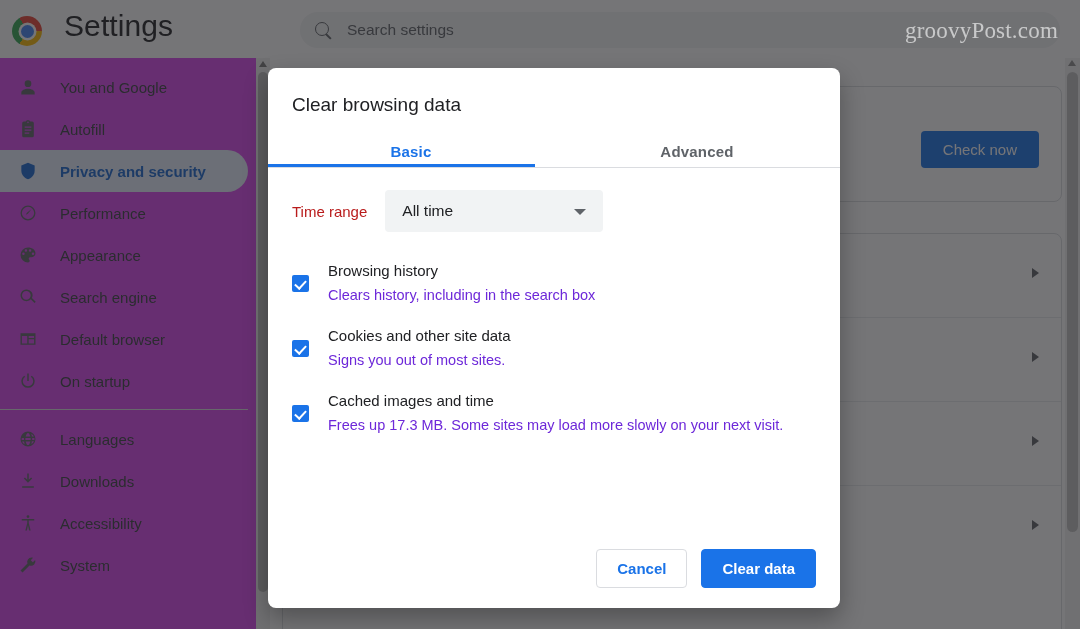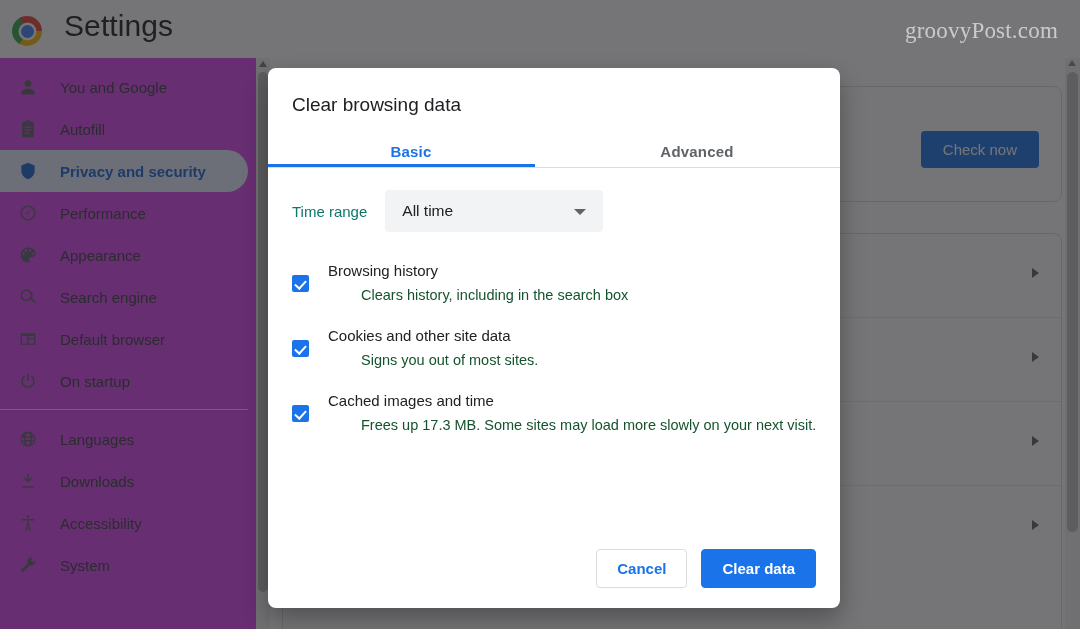--- a/index.html
+++ b/index.html
@@ -80,52 +80,56 @@
   #dialog { position:absolute; left:268px; top:68px; width:572px; height:540px; background:#fff;
      border-radius:8px; box-shadow:0 11px 25px rgba(0,0,0,0.30); overflow:hidden; }
   .dlg-title { font-size:19px; color:#202124; padding:26px 24px 0 24px; }
   .dlg-tabs { position:relative; display:flex; margin-top:16px; border-bottom:1px solid #dadce0; }
   .dlg-tab { flex:1; text-align:center; font-size:15px; font-weight:600; color:#5f6368;
      padding:11px 0 7px 0; letter-spacing:0.2px; }
   .dlg-tab.sel { color:#1a73e8; }
   .tab-underline { position:absolute; left:0; bottom:0; width:267px; height:3px; background:#1a73e8; }
 
   .tr-row { display:flex; align-items:center; padding:22px 24px 0 24px; }
-  .tr-label { font-size:15px; color:#0f766e; margin-right:18px; }
+  .tr-label { font-size:15px; color:#b91c1c; margin-right:18px; }
   .tr-select { position:relative; width:218px; height:42px; background:#f1f3f4; border-radius:4px;
      display:flex; align-items:center; padding-left:17px; font-size:15.5px; color:#202124; }
   .tr-caret { position:absolute; right:17px; top:19px; width:0;height:0;
      border-top:6px solid #5f6368; border-left:6px solid transparent; border-right:6px solid transparent; }
 
   .opts { padding:18px 11px 0 24px; }
   .opt { display:flex; padding:10px 0 8px 0; }
   .cbwrap { width:36px; flex:none; display:flex; align-items:center; }
   .cb { width:17px; height:17px; border-radius:2px; background:#1a73e8; position:relative; }
   .cb::after { content:""; position:absolute; left:5px; top:2.5px; width:5px; height:9px;
      border:solid #fff; border-width:0 2px 2px 0; transform:rotate(43deg); }
   .opt-body { flex:1; }
   .opt-t { font-size:15px; color:#202124; line-height:21px; }
-  .opt-s { font-size:14.5px; color:#14532d; line-height:24px; margin-top:2px;margin-left:33px; }
+  .opt-s { font-size:14.5px; color:#6d28d9; line-height:24px; margin-top:2px; }
 
   .dlg-actions { position:absolute; right:24px; bottom:20px; display:flex; align-items:center; gap:14px; }
   .btn { font-family:inherit; font-size:15px; font-weight:600; border-radius:4px; padding:10px 20px; cursor:default; }
   .btn-cancel { background:#fff; color:#1a73e8; border:1px solid #dadce0; }
   .btn-primary { background:#1a73e8; color:#fff; border:1px solid #1a73e8; }
 </style>
 </head>
 <body>
 
 <div id="root">
 
   <div id="bgpage">
 
     <div class="topbar">
       <div class="chrome-logo"></div>
       <div class="settings-title">Settings</div>
 
+      <div class="searchbar">
+        <span class="search-ico"></span>
+        <span class="search-ph">Search settings</span>
+      </div>
     </div>
 
     <div class="sidebar">
       <div class="nav-item">
         <span class="ico">
             <svg viewBox="0 0 24 24">
               <path d="M12 12a4 4 0 100-8 4 4 0 000 8zm0 2c-4 0-8 2-8 4.5V21h16v-2.5C20 16 16 14 12 14z"></path>
             </svg>
           </span>
         <span>You and Google</span>

